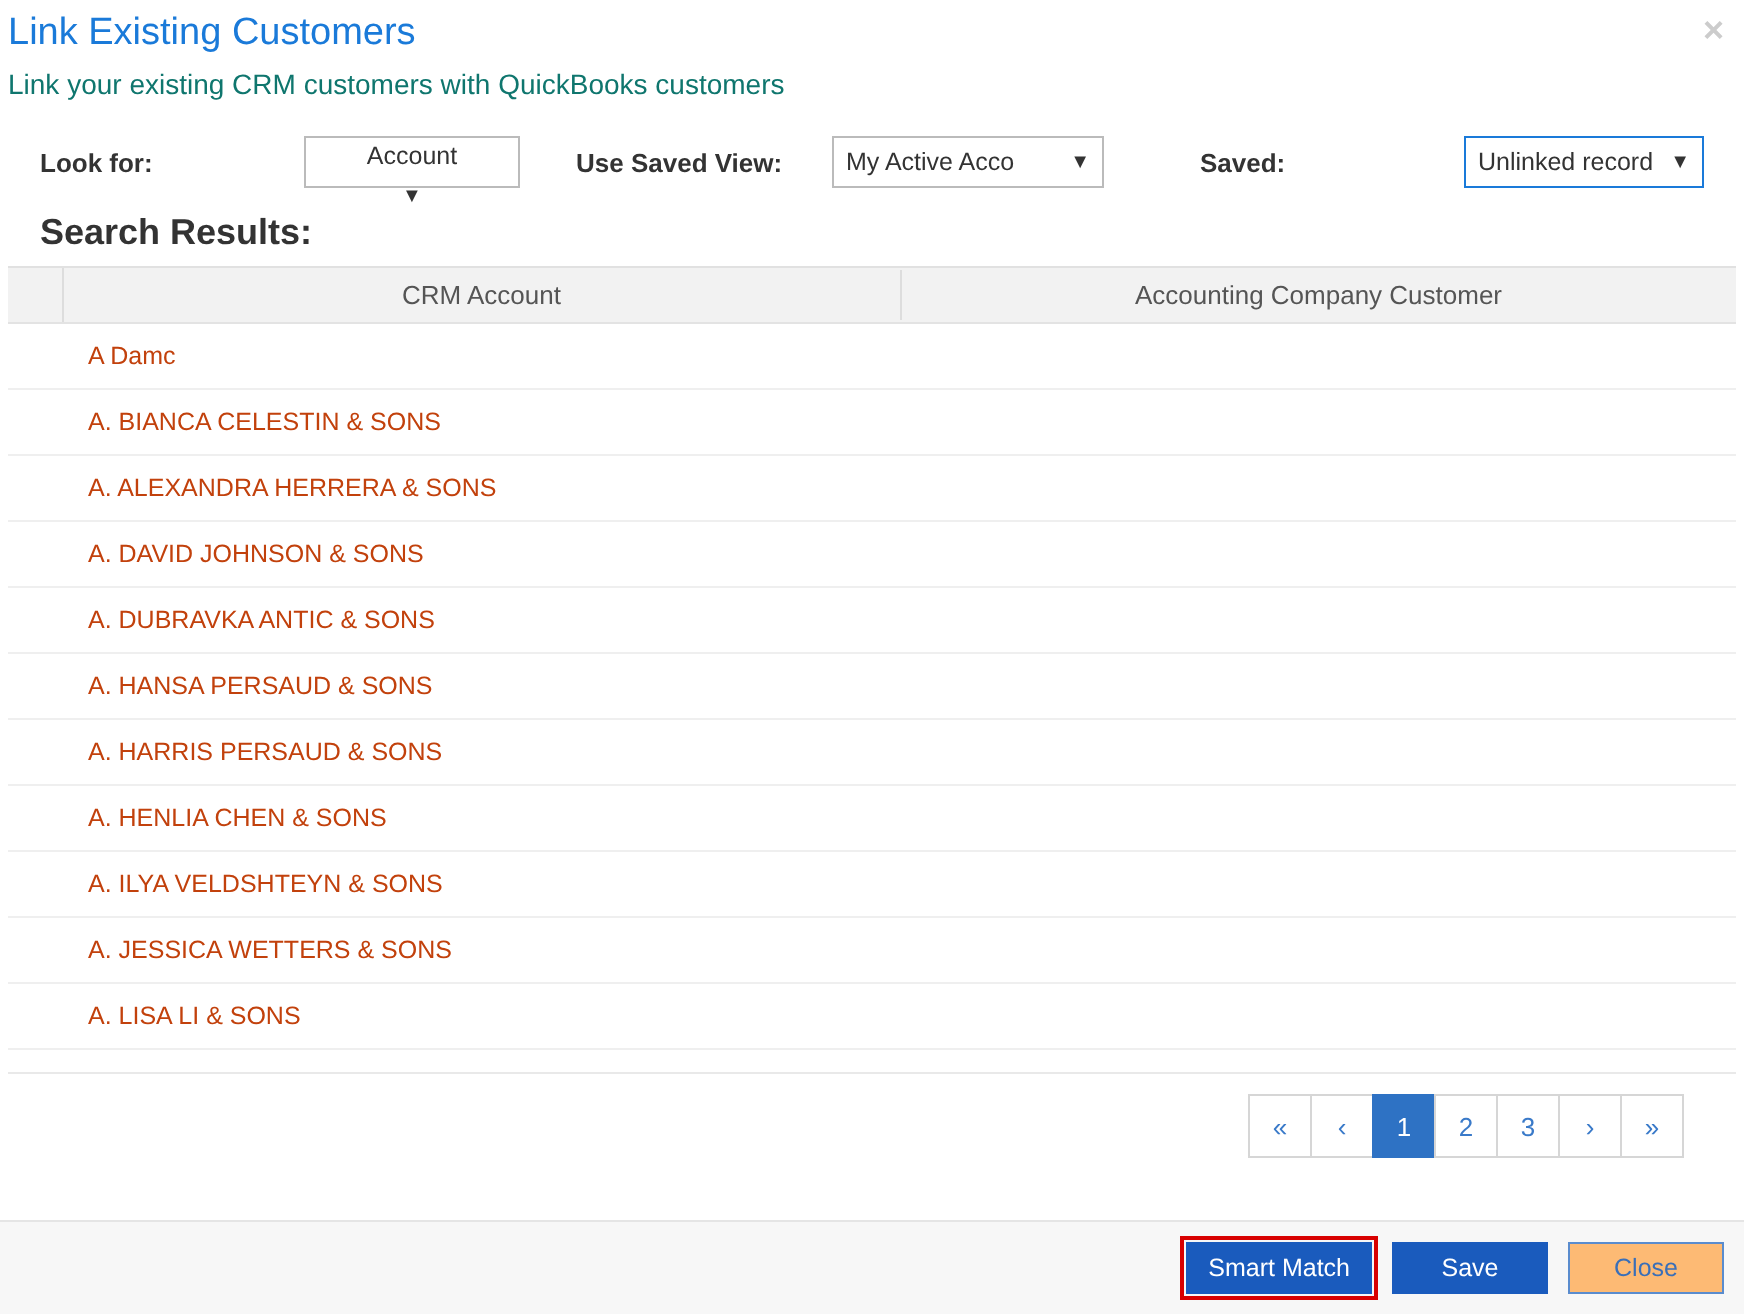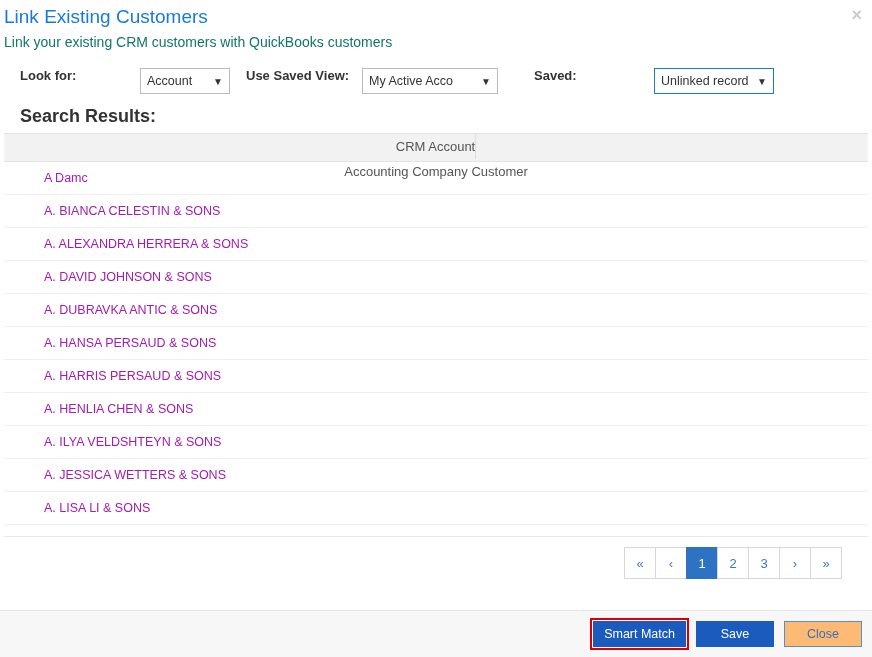--- a/index.html
+++ b/index.html
@@ -32,22 +32,23 @@
       line-height: 1;
       font-weight: bold;
     }
     .modal-subtitle {
       padding: 2px 4px 12px 4px;
       color: #0f766e;
       font-size: 14px;
     }
     .filter-row {
       display: flex;
+      align-items: center;
       padding: 6px 4px 10px 20px;
-      gap: 0;
+      gap: 12px;
     }
     .filter-label {
       font-weight: 600;
       color: #333;
       font-size: 13px;
     }
     .filter-select {
       border: 1px solid #bbb;
       background: #fff;
       font-size: 12.5px;
@@ -56,42 +57,41 @@
       cursor: pointer;
       display: flex;
       align-items: center;
       justify-content: space-between;
       gap: 8px;
     }
     .filter-select .caret {
       font-size: 10px;
     }
     .lookfor-label { width: 120px; }
-    .lookfor-select { width: 90px; margin-right: 16px; }
+    .lookfor-select { width: 108px; margin-right: 16px; flex-direction: column; }
     .savedview-label { width: 116px; }
     .savedview-select { width: 136px; margin-right: 36px; }
     .show-label { width: 120px; }
     .show-select { width: 120px; border: 1.5px solid #1a7ad9; }
     .search-results-label {
       padding: 2px 4px 6px 20px;
       font-weight: 600;
       font-size: 18px;
     }
     .table-wrap {
       border-top: 1px solid #e1e1e1;
       position: relative;
       margin: 0 4px;
     }
     .table-header {
       display: flex;
       background: #f2f2f2;
       border-bottom: 1px solid #e3e3e3;
       height: 28px;
       align-items: center;
-      flex-direction: column;
     }
     .th-handle {
       width: 28px;
       height: 100%;
       border-right: 1px solid #ddd;
     }
     .th {
       flex: 1;
       text-align: center;
       color: #555;
@@ -113,21 +113,21 @@
       border-bottom: 1px solid #efefef;
       min-height: 33px;
       align-items: center;
     }
     .td-handle {
       width: 28px;
     }
     .td {
       flex: 1;
       padding: 8px 8px 8px 12px;
-      color: #a21caf;
+      color: #c2410c;
       font-size: 12.5px;
     }
     .pagination {
       display: flex;
       justify-content: flex-end;
       padding: 10px 30px 14px 0;
       gap: 0;
     }
     .page-btn {
       border: 1px solid #d6d6d6;

